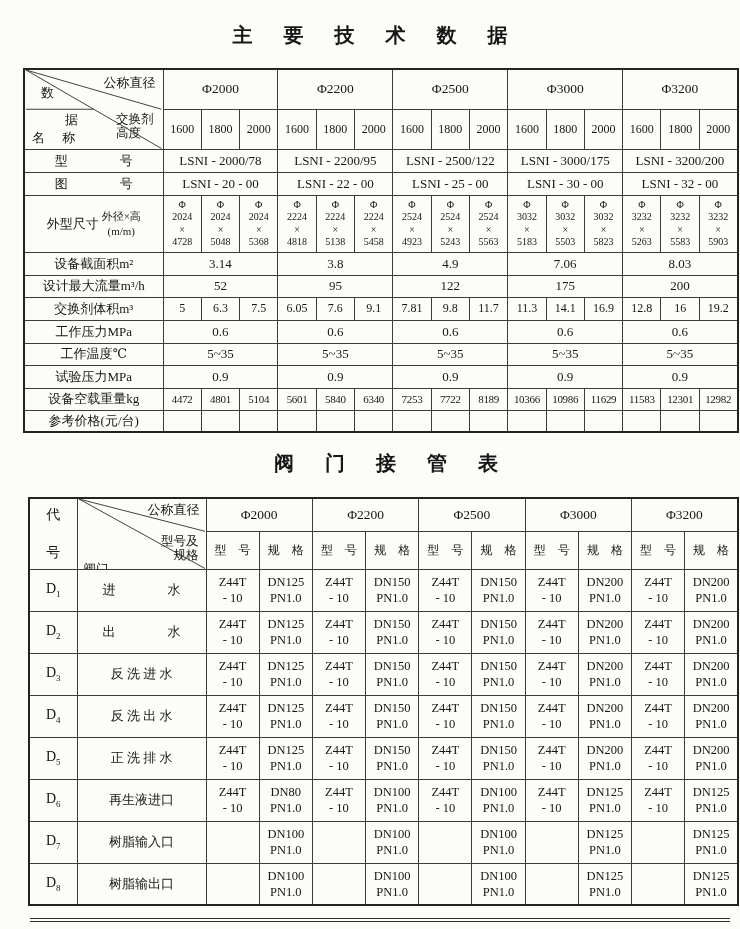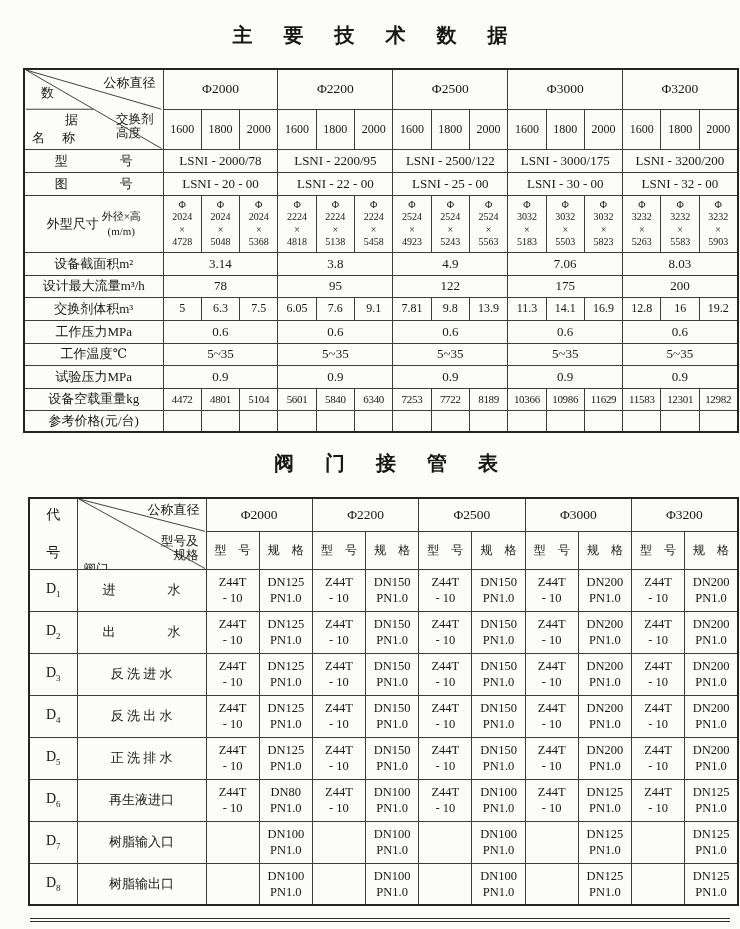--- a/index.html
+++ b/index.html
@@ -221,37 +221,37 @@
       <tr style="height: 23px;">
         <th class="lbl">设备截面积m²</th>
         <td class="num" colspan="3">3.14</td>
         <td class="num" colspan="3">3.8</td>
         <td class="num" colspan="3">4.9</td>
         <td class="num" colspan="3">7.06</td>
         <td class="num" colspan="3">8.03</td>
       </tr>
       <tr style="height: 22px;">
         <th class="lbl">设计最大流量m³/h</th>
-        <td class="num" colspan="3">78</td>
+        <td class="num" colspan="3">52</td>
         <td class="num" colspan="3">95</td>
         <td class="num" colspan="3">122</td>
         <td class="num" colspan="3">175</td>
         <td class="num" colspan="3">200</td>
       </tr>
       <tr style="height: 23px;">
         <th class="lbl">交换剂体积m³</th>
         <td class="num s12">5</td>
         <td class="num s12">6.3</td>
         <td class="num s12">7.5</td>
         <td class="num s12">6.05</td>
         <td class="num s12">7.6</td>
         <td class="num s12">9.1</td>
         <td class="num s12">7.81</td>
         <td class="num s12">9.8</td>
-        <td class="num s12">13.9</td>
+        <td class="num s12">11.7</td>
         <td class="num s12">11.3</td>
         <td class="num s12">14.1</td>
         <td class="num s12">16.9</td>
         <td class="num s12">12.8</td>
         <td class="num s12">16</td>
         <td class="num s12">19.2</td>
       </tr>
       <tr style="height: 23px;">
         <th class="lbl">工作压力MPa</th>
         <td class="num" colspan="3">0.6</td>

